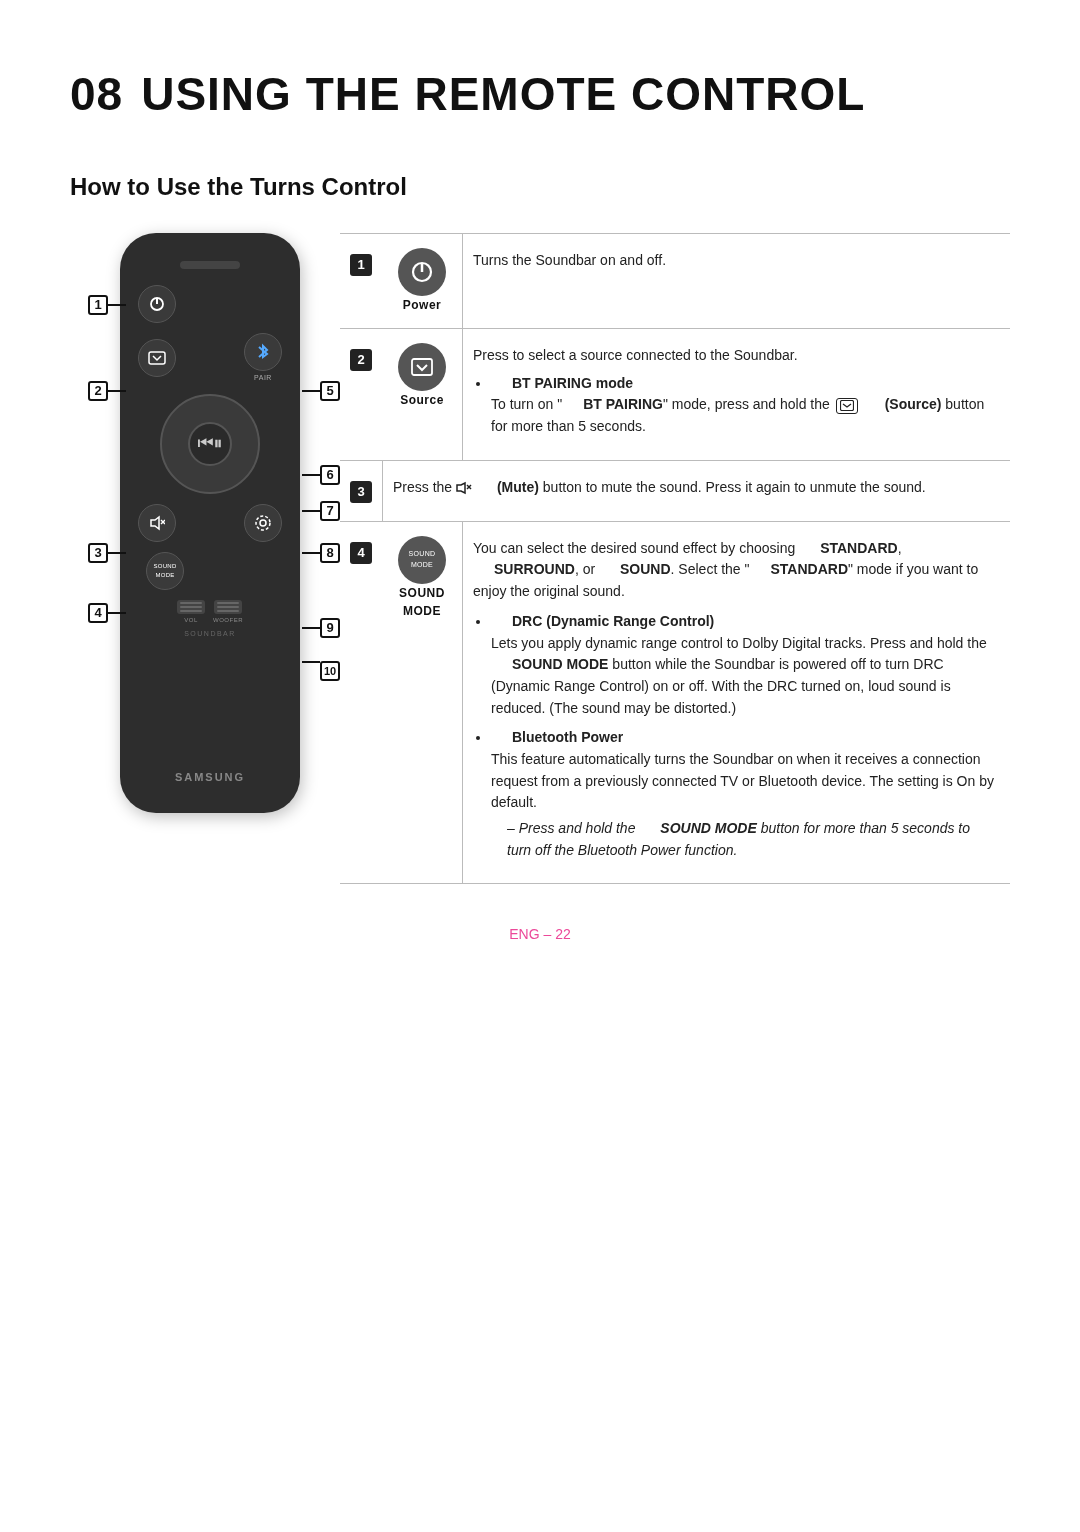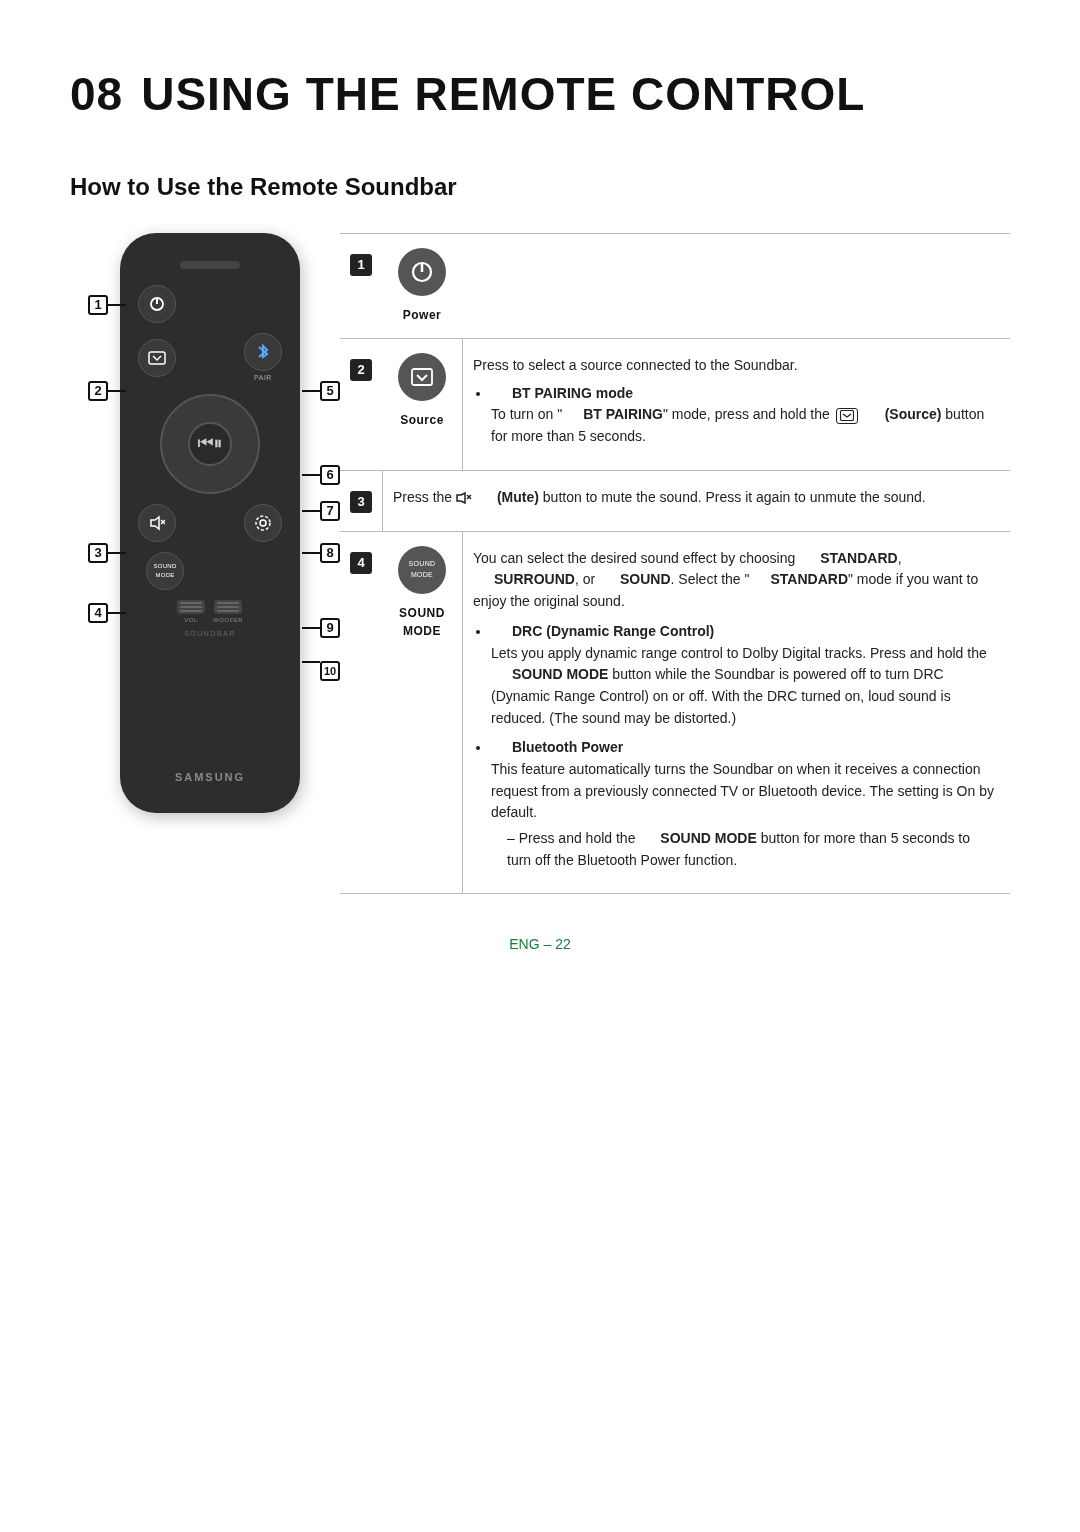--- a/index.html
+++ b/index.html
@@ -240,21 +240,21 @@
       margin-top: 2px;
     }
     .desc-icon-col {
       width: 80px;
       padding: 14px 6px 14px 6px;
       display: flex;
       flex-direction: column;
       align-items: center;
       justify-content: flex-start;
       flex-shrink: 0;
-      gap: 10px;
+      gap: 0;
     }
     .desc-icon-circle {
       width: 48px;
       height: 48px;
       border-radius: 50%;
       background: #555;
       display: flex;
       align-items: center;
       justify-content: center;
       color: #fff;
@@ -281,20 +281,21 @@
     }
     .desc-text-col ul {
       margin: 6px 0 6px 16px;
     }
     .desc-text-col li {
       margin-bottom: 4px;
     }
     .desc-text-col .sub-list {
       margin-left: 18px;
       list-style: none;
+      font-style: italic;
     }
     .desc-text-col .sub-list li::before {
       content: "– ";
     }
     .sound-mode-circle {
       width: 48px;
       height: 48px;
       border-radius: 50%;
       background: #555;
       display: flex;
@@ -303,21 +304,21 @@
       justify-content: center;
       color: #fff;
       font-size: 6px;
       letter-spacing: 0.3px;
       text-align: center;
     }
     .page-footer {
       text-align: center;
       margin-top: 40px;
       font-size: 14px;
-      color: #15803d;
+      color: #ec4899;
     }
     
     .remote-container {
       position: relative;
       width: 270px;
     }
     .source-icon-inline {
       display: inline-flex;
       align-items: center;
       justify-content: center;
@@ -336,21 +337,21 @@
       vertical-align: middle;
     }
   </style>
 </head>
 <body>
 
 <div class="page-title">
   <span class="num">08</span><span>USING THE REMOTE CONTROL</span>
 </div>
 
-<div class="section-title">How to Use the Remote Soundbar</div>
+<div class="section-title">How to Use the Turns Control</div>
 
 <div class="main-content">
 
   <div class="remote-container">
     <div class="remote">
       <div class="remote-top-bar"></div>
 
       <div class="remote-btn-row">
         <div class="remote-btn power-btn">
           <svg width="16" height="16" viewBox="0 0 16 16">
@@ -485,20 +486,23 @@
         <div class="desc-num-box">1</div>
       </div>
       <div class="desc-icon-col">
         <div class="desc-icon-circle">
           <svg width="24" height="24" viewBox="0 0 24 24">
               <circle cx="12" cy="12" r="9" fill="none" stroke="#fff" stroke-width="2.2"></circle>
               <line x1="12" y1="3" x2="12" y2="12" stroke="#fff" stroke-width="2.5"></line>
             </svg>
         </div>
         <div class="desc-icon-label">Power</div>
+      </div>
+      <div class="desc-text-col">
+        Turns the Soundbar on and off.
       </div>
     </div>
 
     <div class="desc-row">
       <div class="desc-num-col">
         <div class="desc-num-box">2</div>
       </div>
       <div class="desc-icon-col">
         <div class="desc-icon-circle">
           <svg width="22" height="18" viewBox="0 0 22 18">

